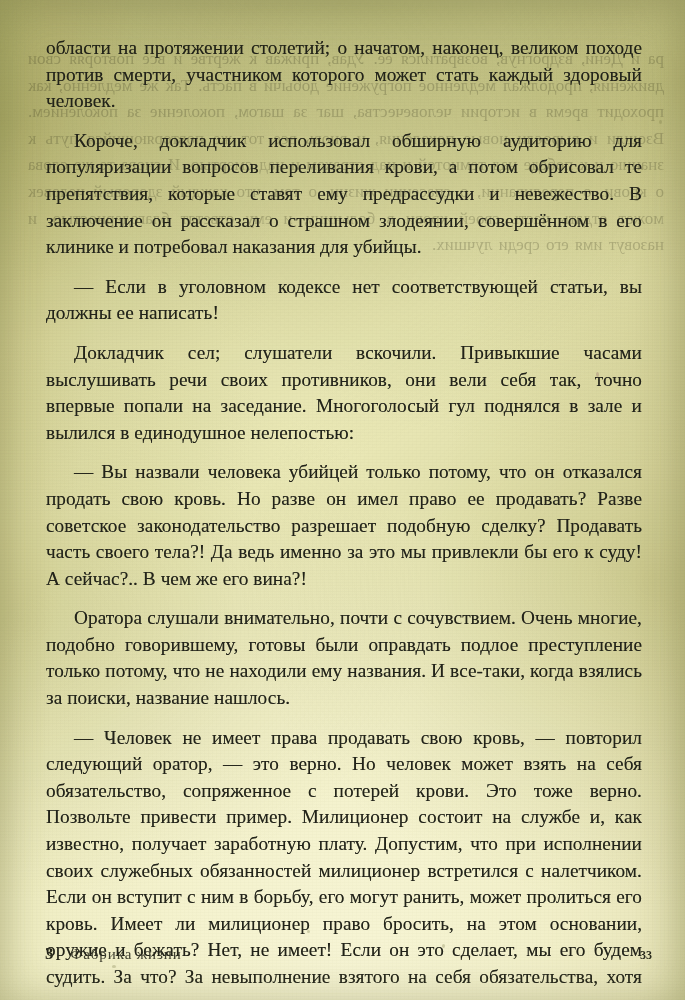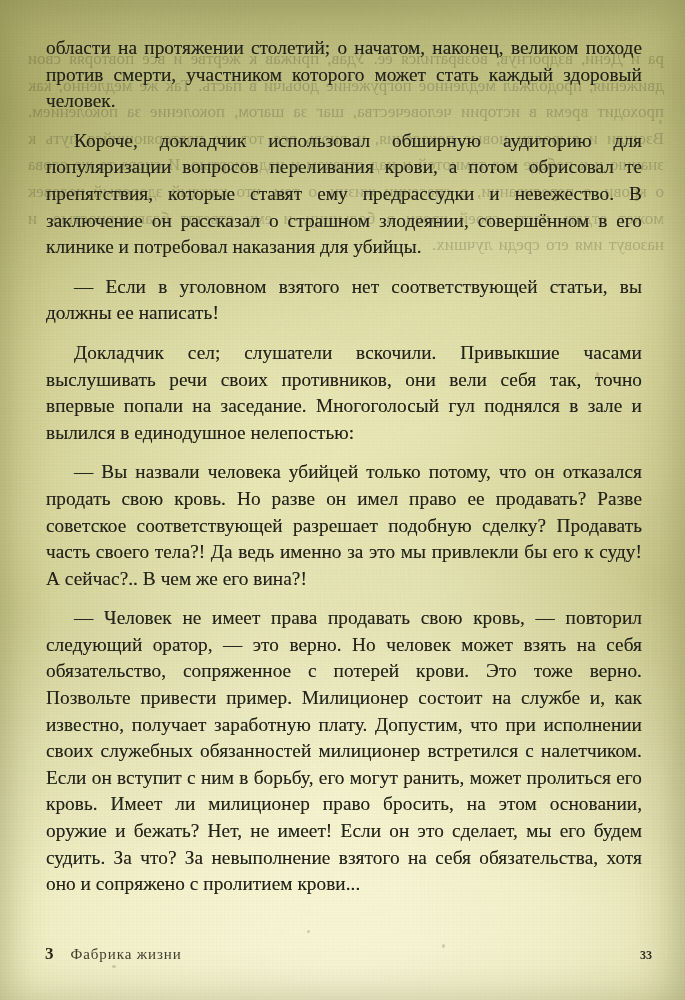--- a/index.html
+++ b/index.html
@@ -154,23 +154,24 @@
   <div id="paper-base"></div>
   <div id="paper-stain"></div>
 
   <div id="bleed-layer">ра и Дени, вздрогнув, возвратился ее. Удав, прижав к жертве и все повторяя свои движения, продолжал медленное погружение добычи в пасть. Так же медленно, как проходит время в истории человечества, шаг за шагом, поколение за поколением. Взошли и выросли новые поколения, и вновь все тот же повторяющийся путь к знанию и к победе над темнотой и над страхом и над смертью. И снова те же слова о крови, о переливании, о спасении жизни, о том, что каждый здоровый человек может отдать часть своей крови в больницу, и ему ответят благодарностью, и назовут имя его среди лучших.</div>
 
   <div id="paper-grain"></div>
 
   <div id="text-column">
     <p class="no-indent">области на протяжении столетий; о начатом, наконец, великом походе против смерти, участником которого может стать каждый здоровый человек.</p>
     <p>Короче, докладчик использовал обширную аудиторию для популяризации вопросов переливания крови, а потом обрисовал те препятствия, которые ставят ему предрассудки и невежество. В заключение он рассказал о страшном злодеянии, совершённом в его клинике и потребовал наказания для убийцы.</p>
-    <p class="dialogue">— Если в уголовном взятого нет соответствующей статьи, вы должны ее написать!</p>
+    <p class="dialogue">— Если в уголовном кодексе нет соответствующей статьи, вы должны ее написать!</p>
     <p>Докладчик сел; слушатели вскочили. Привыкшие часами выслушивать речи своих противников, они вели себя так, точно впервые попали на заседание. Многоголосый гул поднялся в зале и вылился в единодушное нелепостью:</p>
-    <p class="dialogue">— Вы назвали человека убийцей только потому, что он отказался продать свою кровь. Но разве он имел право ее продавать? Разве советское соответствующей разрешает подобную сделку? Продавать часть своего тела?! Да ведь именно за это мы привлекли бы его к суду! А сейчас?.. В чем же его вина?!</p>
+    <p class="dialogue">— Вы назвали человека убийцей только потому, что он отказался продать свою кровь. Но разве он имел право ее продавать? Разве советское законодательство разрешает подобную сделку? Продавать часть своего тела?! Да ведь именно за это мы привлекли бы его к суду! А сейчас?.. В чем же его вина?!</p>
+    <p>Оратора слушали внимательно, почти с сочувствием. Очень многие, подобно говорившему, готовы были оправдать подлое преступление только потому, что не находили ему названия. И все-таки, когда взялись за поиски, название нашлось.</p>
     <p class="dialogue">— Человек не имеет права продавать свою кровь, — повторил следующий оратор, — это верно. Но человек может взять на себя обязательство, сопряженное с потерей крови. Это тоже верно. Позвольте привести пример. Милиционер состоит на службе и, как известно, получает заработную плату. Допустим, что при исполнении своих служебных обязанностей милиционер встретился с налетчиком. Если он вступит с ним в борьбу, его могут ранить, может пролиться его кровь. Имеет ли милиционер право бросить, на этом основании, оружие и бежать? Нет, не имеет! Если он это сделает, мы его будем судить. За что? За невыполнение взятого на себя обязательства, хотя оно и сопряжено с пролитием крови...</p>
 
   </div>
 
   <div id="footer">
     <div id="footer-left">
       <span class="sig-number">3</span>
       <span class="book-title">Фабрика жизни</span>
     </div>
     <span class="page-number">33</span>

